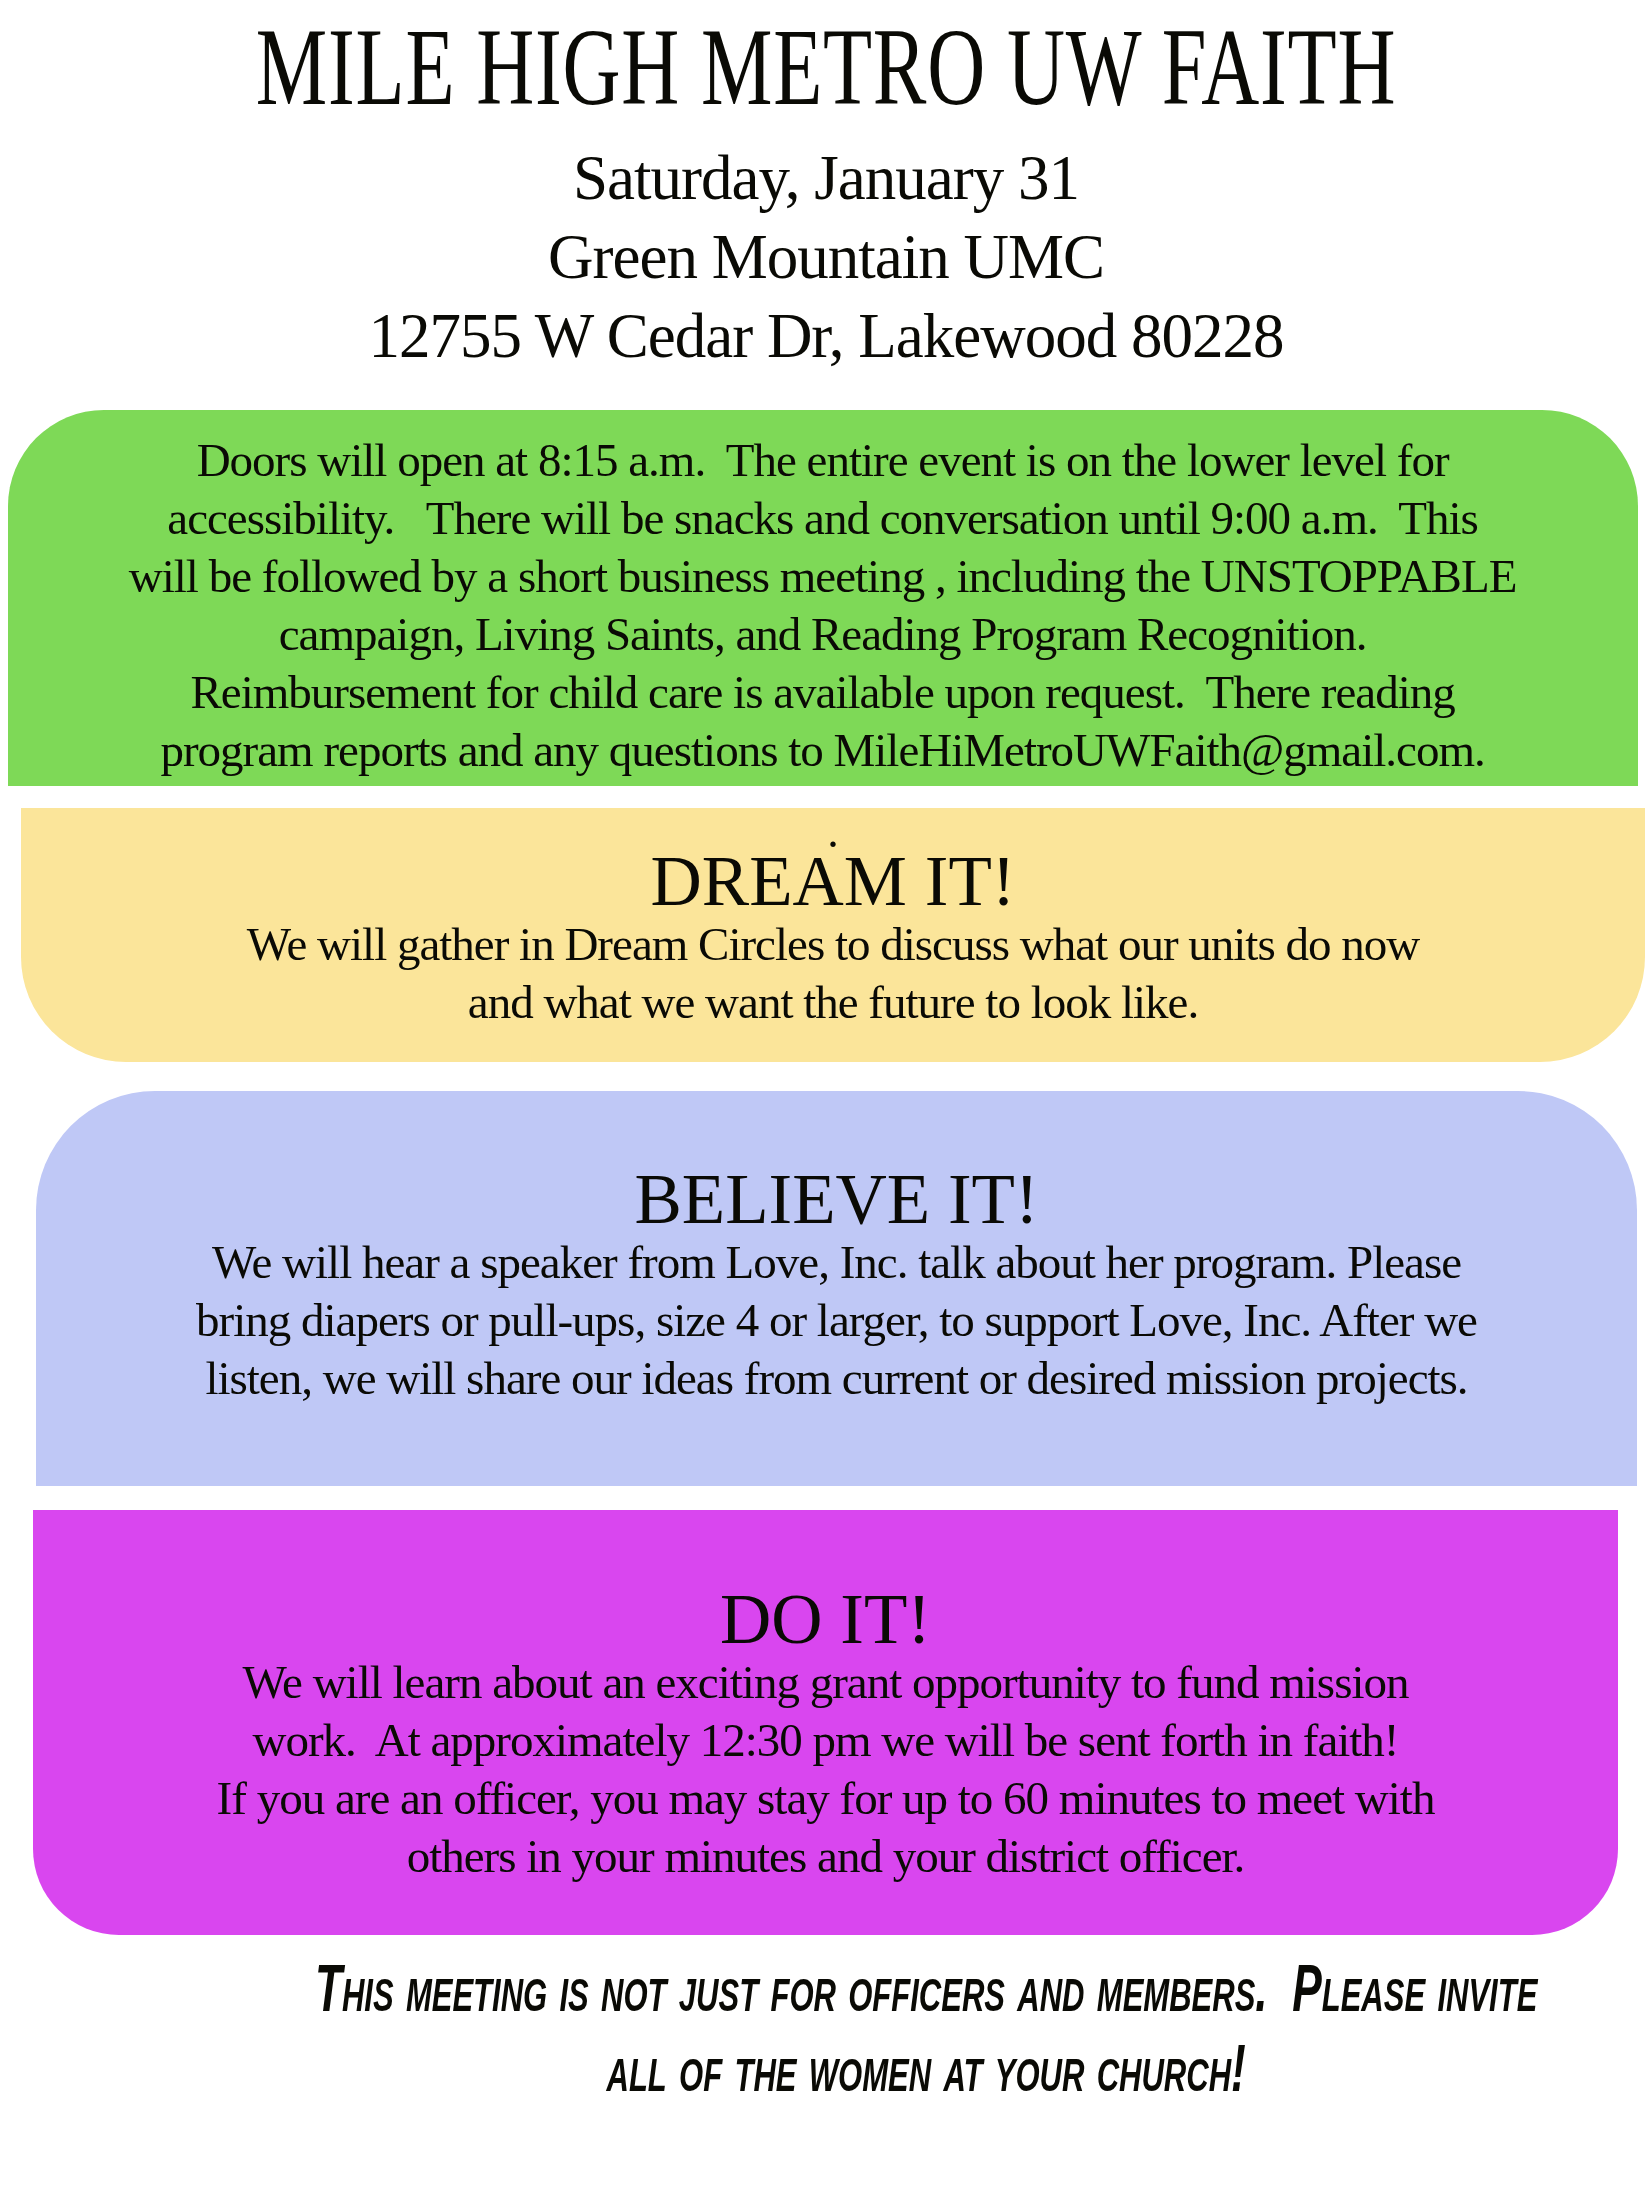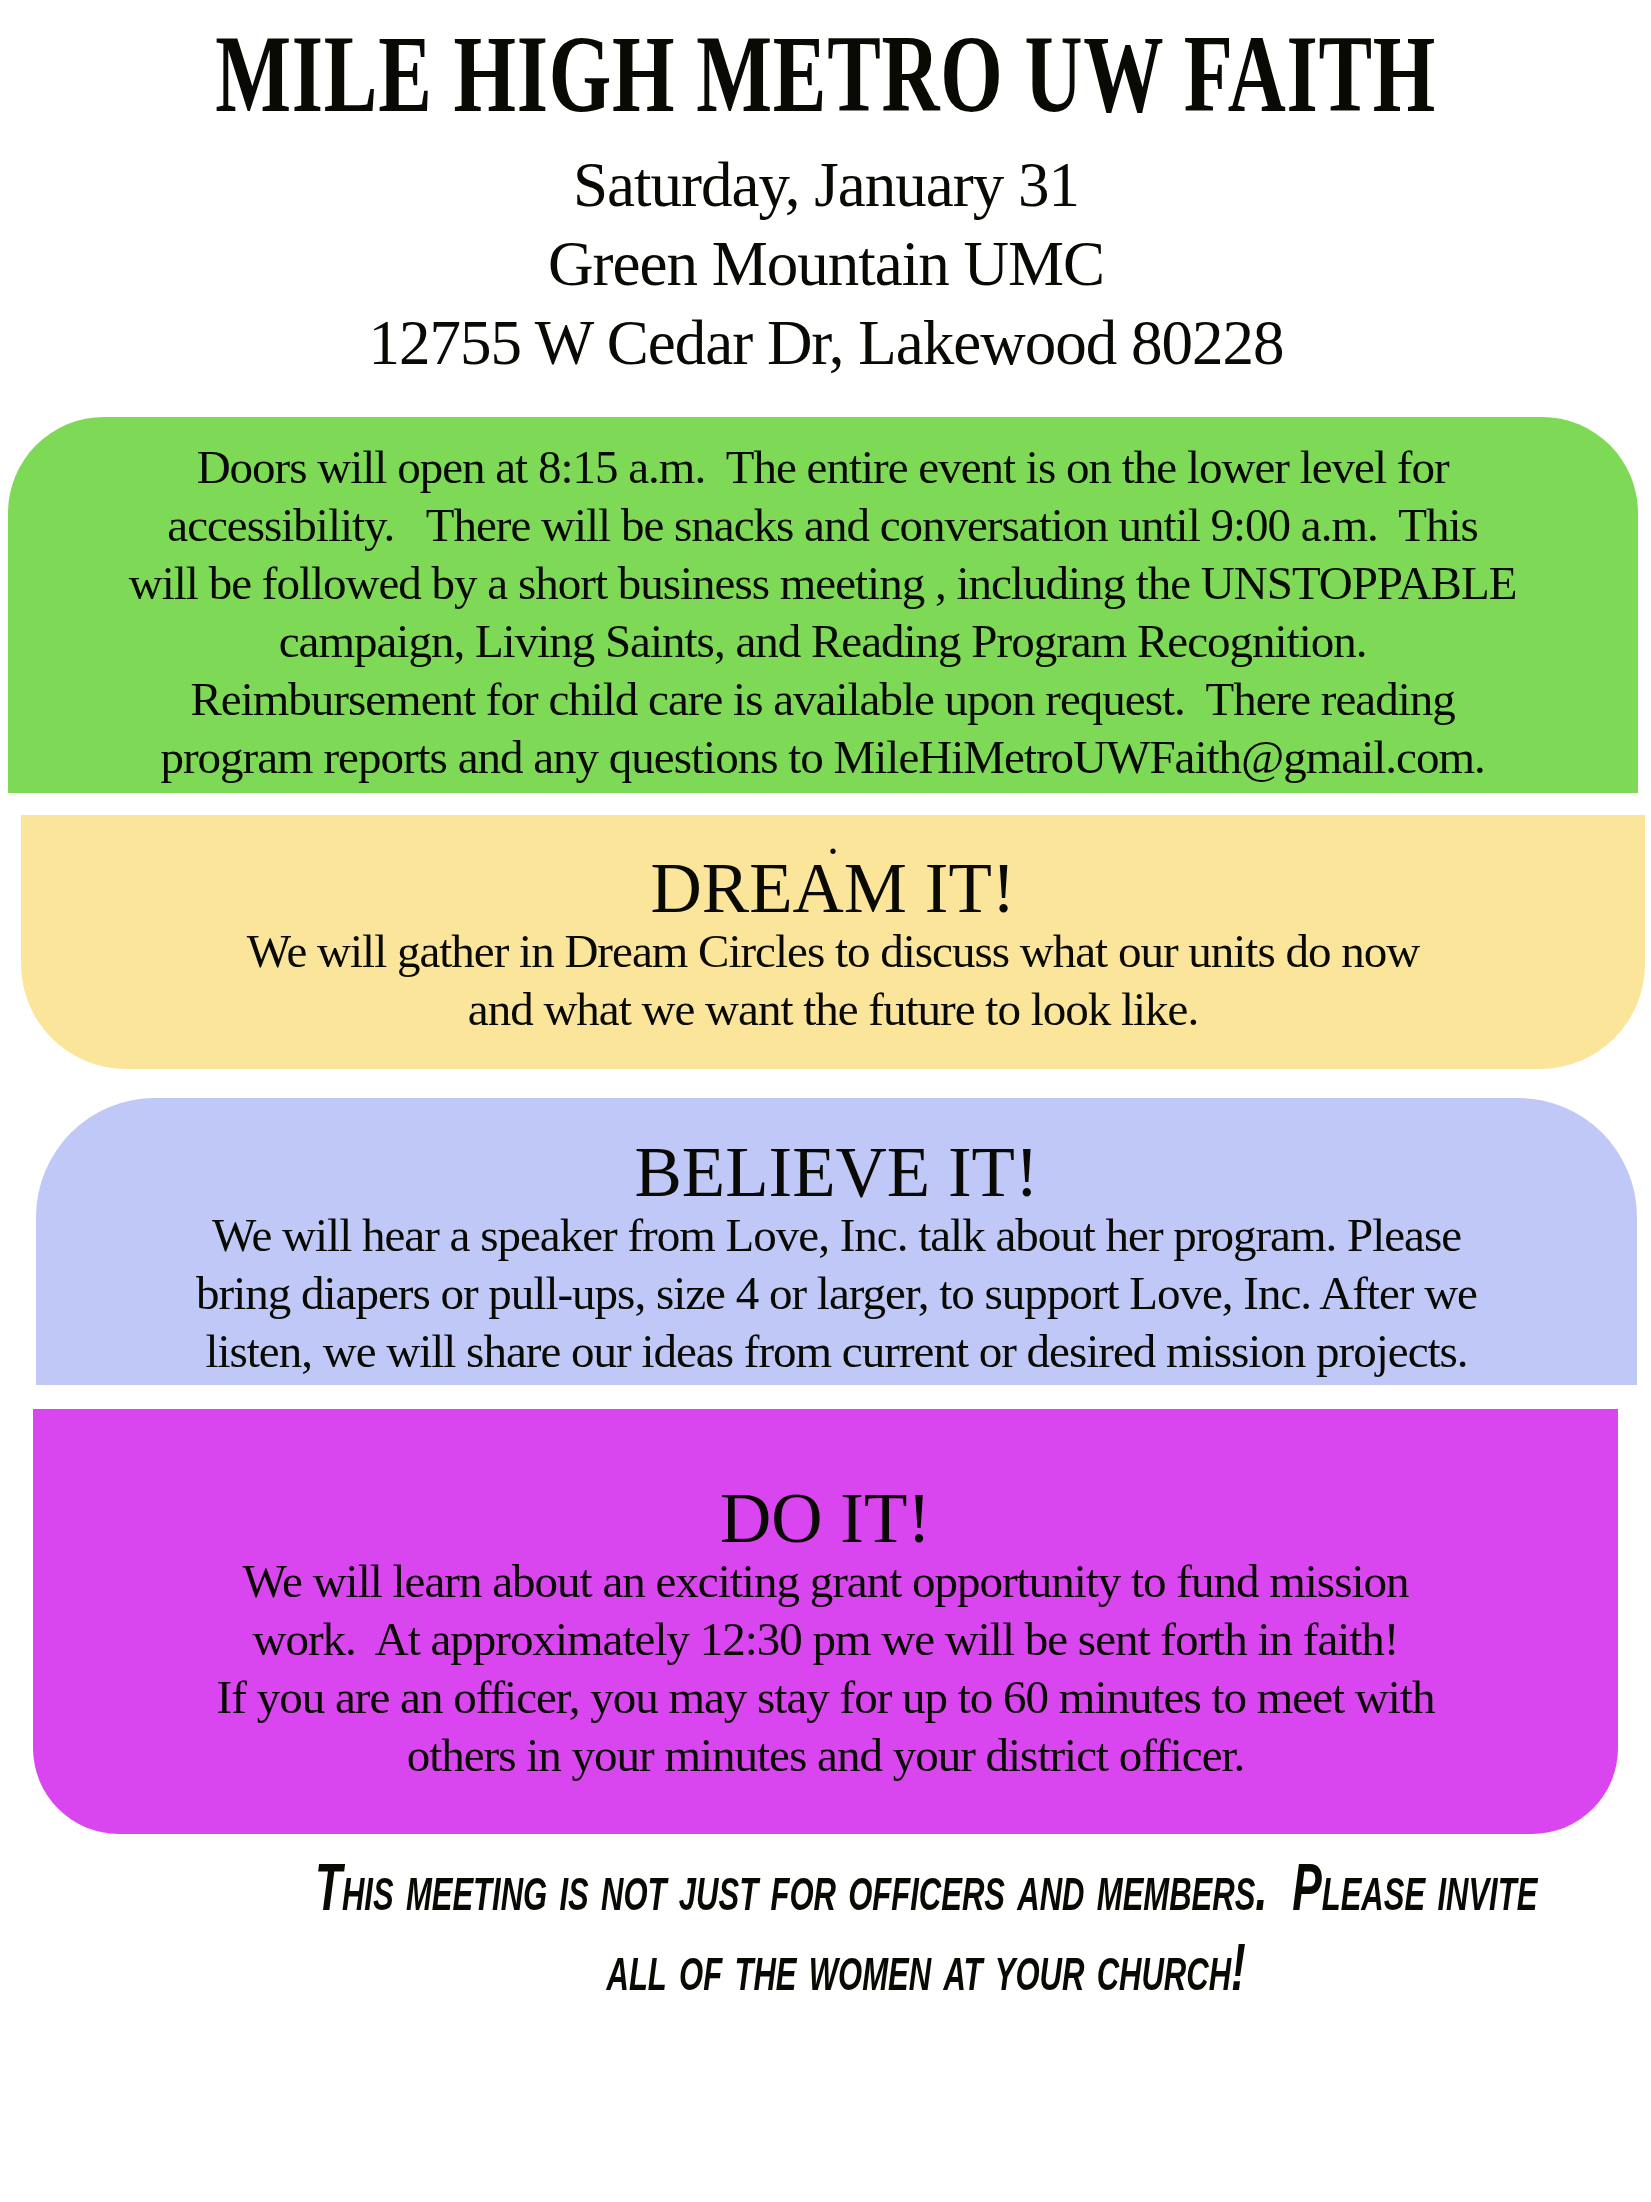--- a/index.html
+++ b/index.html
@@ -8,24 +8,24 @@
     width: 1652px;
     height: 2202px;
     background: #ffffff;
     overflow: hidden;
     font-family: "Liberation Serif", serif;
     color: #0a0a05;
     text-align: center;
   }
   
   .title {
-    margin: 17px 0 0 0;
+    margin: 10px 0 0 0;
     font-size: 103px;
     line-height: 108px;
-    font-weight: 700;
+    font-weight: 400;
     white-space: pre;
   }
   .title-squeeze {
     display: inline-block;
     transform: scale(0.78, 1.06);
     transform-origin: center top;
     letter-spacing: 1px;
   }
   .subtitle { margin-top: 21px; }
   .subtitle-line {
@@ -65,23 +65,23 @@
     border-radius: 0 0 105px 105px;
     padding-top: 7.6px;
   }
   .dot-line {
     font-size: 46px;
     line-height: 32.5px;
   }
   .box-blue {
     margin: 29px 0 0 36px;
     width: 1601px;
-    height: 287px;
+    height: 395px;
     border-radius: 119px 119px 0 0;
-    padding-top: 41px;
+    padding-top: 75px;
   }
   .box-orange {
     margin: 24px 0 0 33px;
     width: 1585px;
     height: 425px;
     border-radius: 0 0 86px 86px;
     padding-top: 76px;
   }
   
   .footer {

